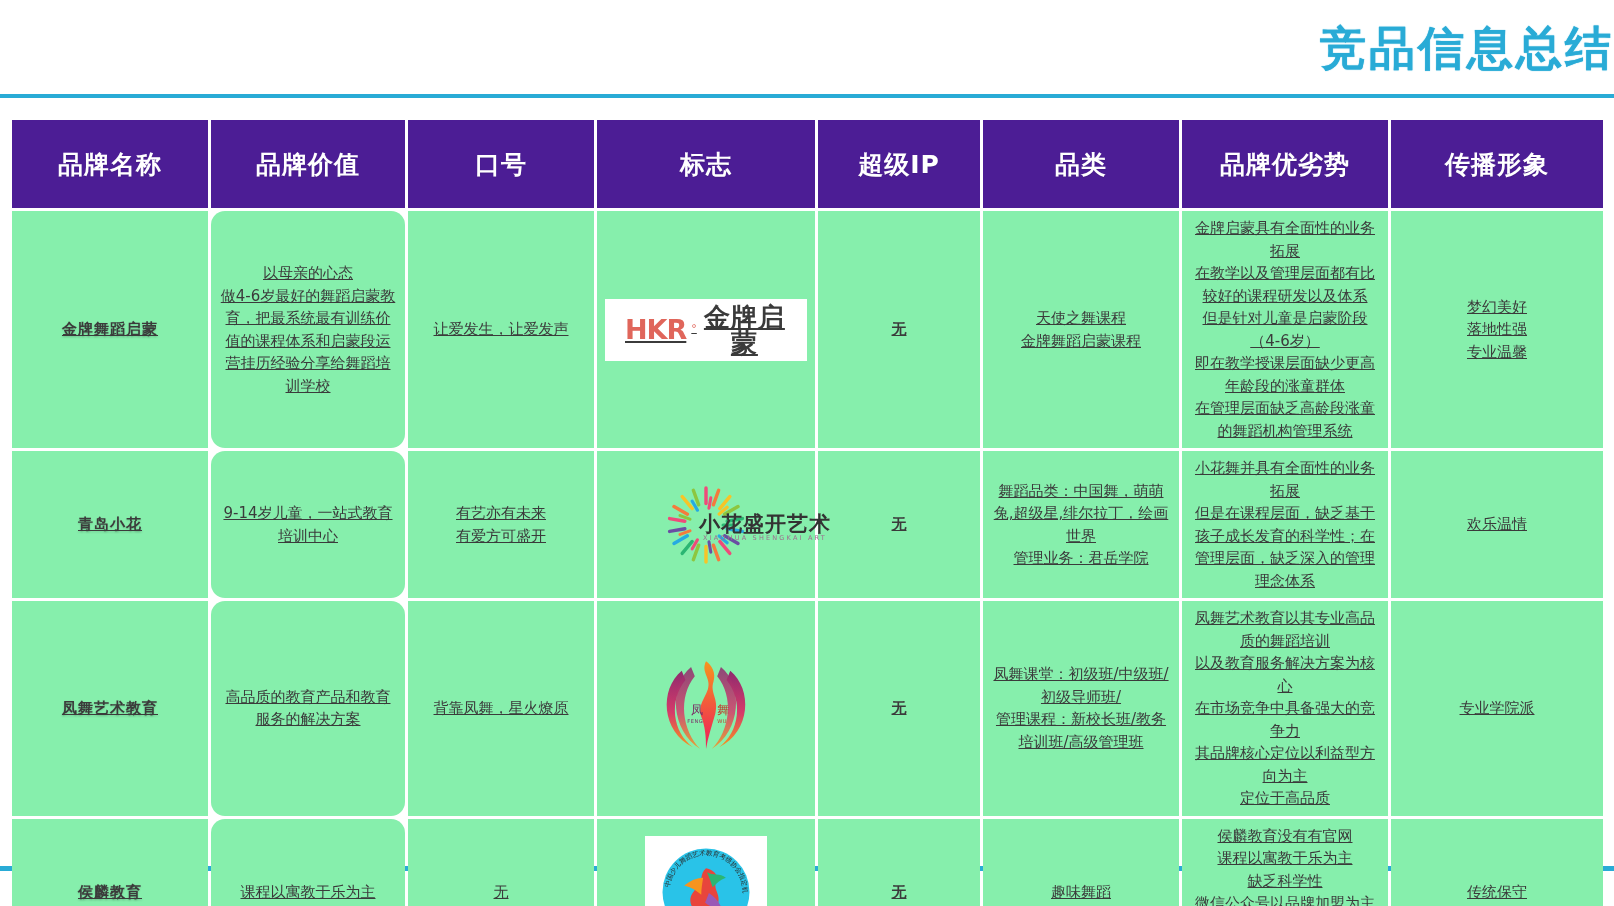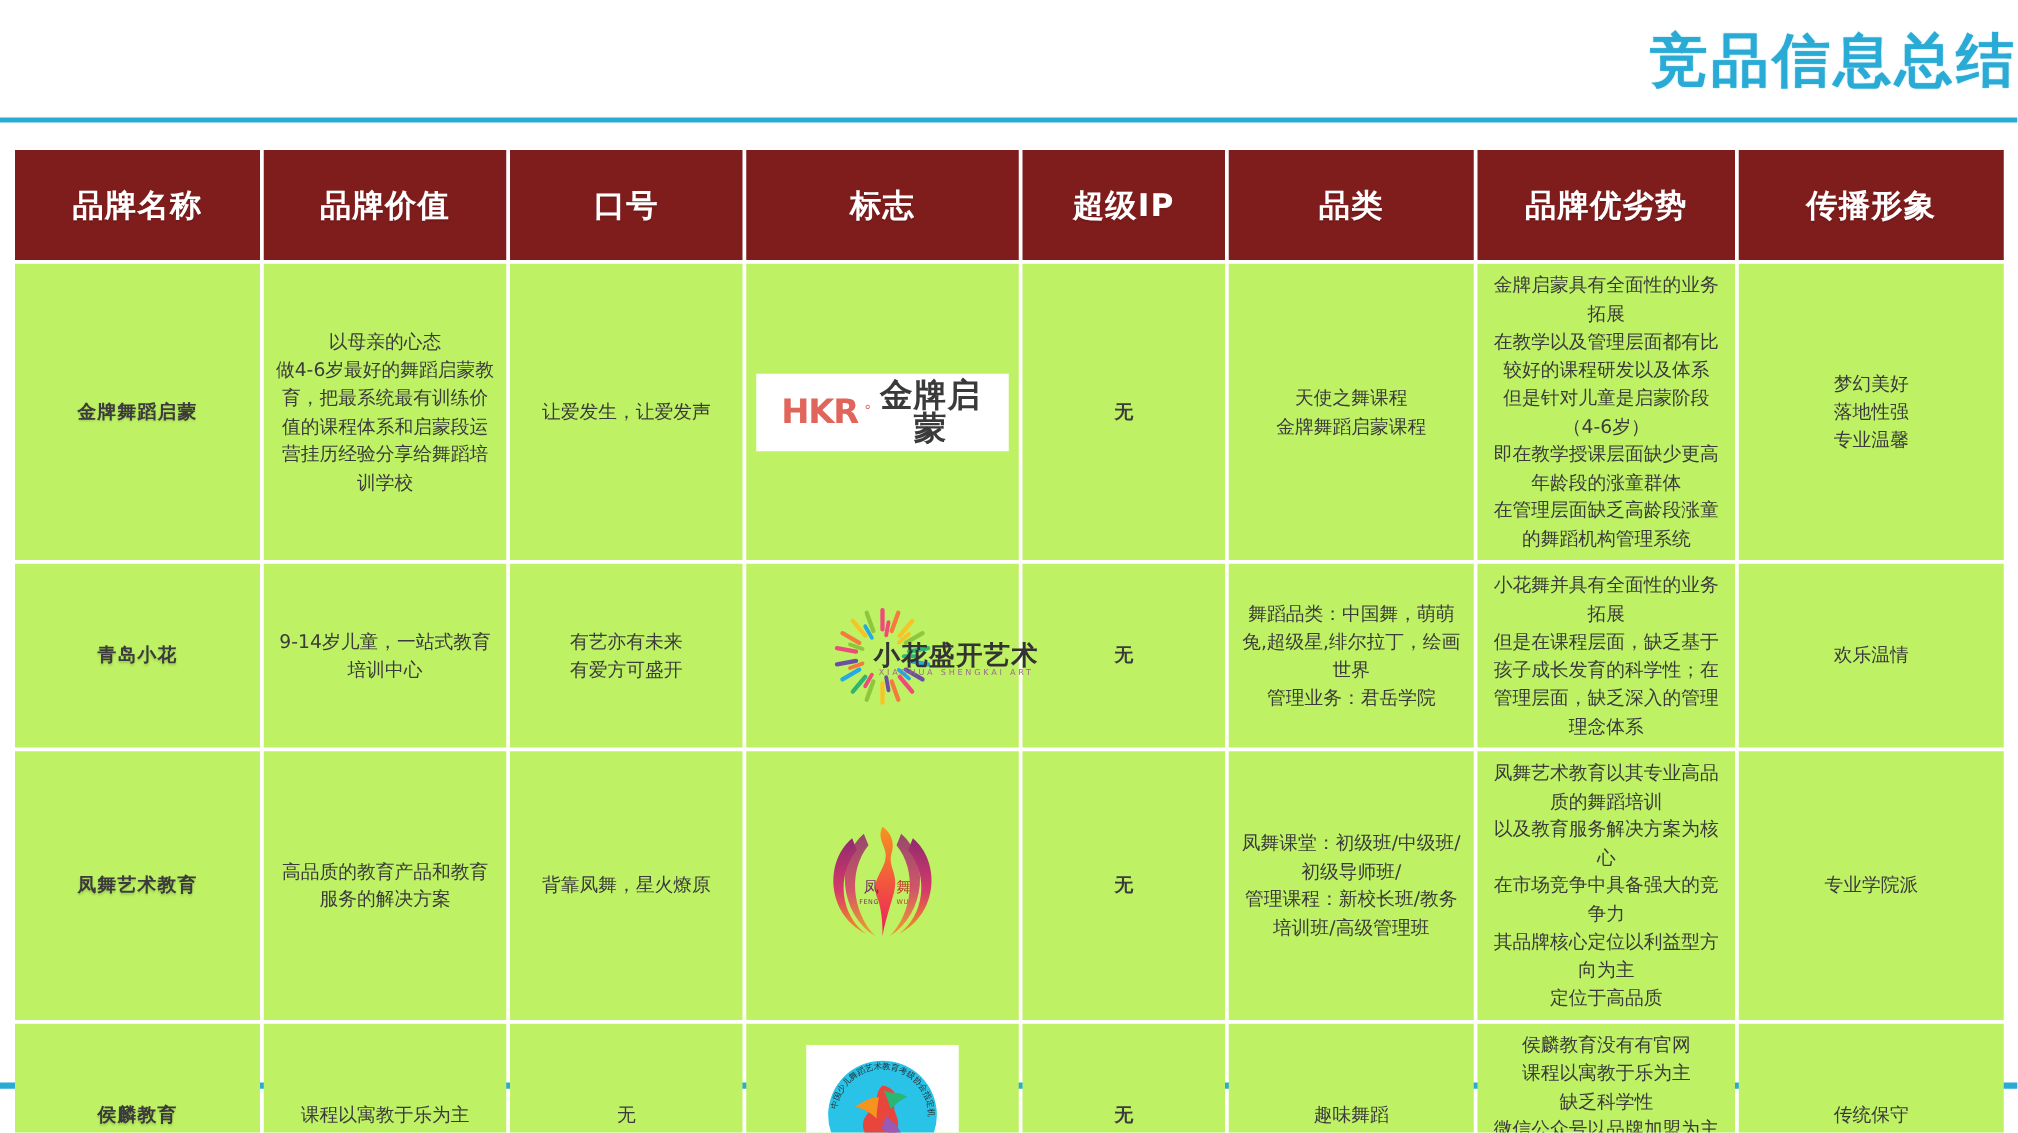--- a/index.html
+++ b/index.html
@@ -57,49 +57,50 @@
     left: 9px;
     width: 1596px;
   }
   table.cmp {
     border-collapse: separate;
     border-spacing: 3px;
     width: 1596px;
     table-layout: fixed;
   }
   table.cmp th {
-    background: #7f1d1d;
+    background: #4c1d95;
     color: #ffffff;
     font-size: 25px;
     font-weight: bold;
     letter-spacing: 1px;
     height: 88px;
     vertical-align: middle;
     text-align: center;
     text-shadow: 0 1px 1px rgba(0,0,0,0.12);
   }
   table.cmp td {
-    background: #bef264;
+    background: #86efac;
     vertical-align: middle;
     text-align: center;
     color: #3b3b3b;
     font-size: 15px;
     line-height: 1.5;
     padding: 6px 8px;
+    text-decoration: underline;
   }
   td.brand {
     background: #29c3dd;
     color: #ffffff;
     font-size: 22px;
     font-weight: bold;
     letter-spacing: 1px;
     text-shadow: 0 1px 2px rgba(0,0,0,0.18);
     padding: 4px;
   }
-  td.value   { font-size: 14.5px; text-align: left; padding-left: 14px; line-height: 1.55; }
+  td.value   { font-size: 14.5px; text-align: left; padding-left: 14px; line-height: 1.55; border-radius: 14px; }
   td.value.ctr { text-align: center; padding-left: 8px; }
   td.slogan  { font-size: 17px; line-height: 1.55; }
   td.sip     { font-size: 19px; font-weight: bold; }
   td.cat     { font-size: 16px; line-height: 1.55; margin-top: 16px; }
   td.pros    { font-size: 10px; text-align: left; line-height: 1.45; padding-left: 10px; color: #4a4a4a; }
   td.image   { font-size: 17px; line-height: 1.6; }
   td.logo    { padding: 4px; }
 
   
   col.c0 { width: 196px; }

